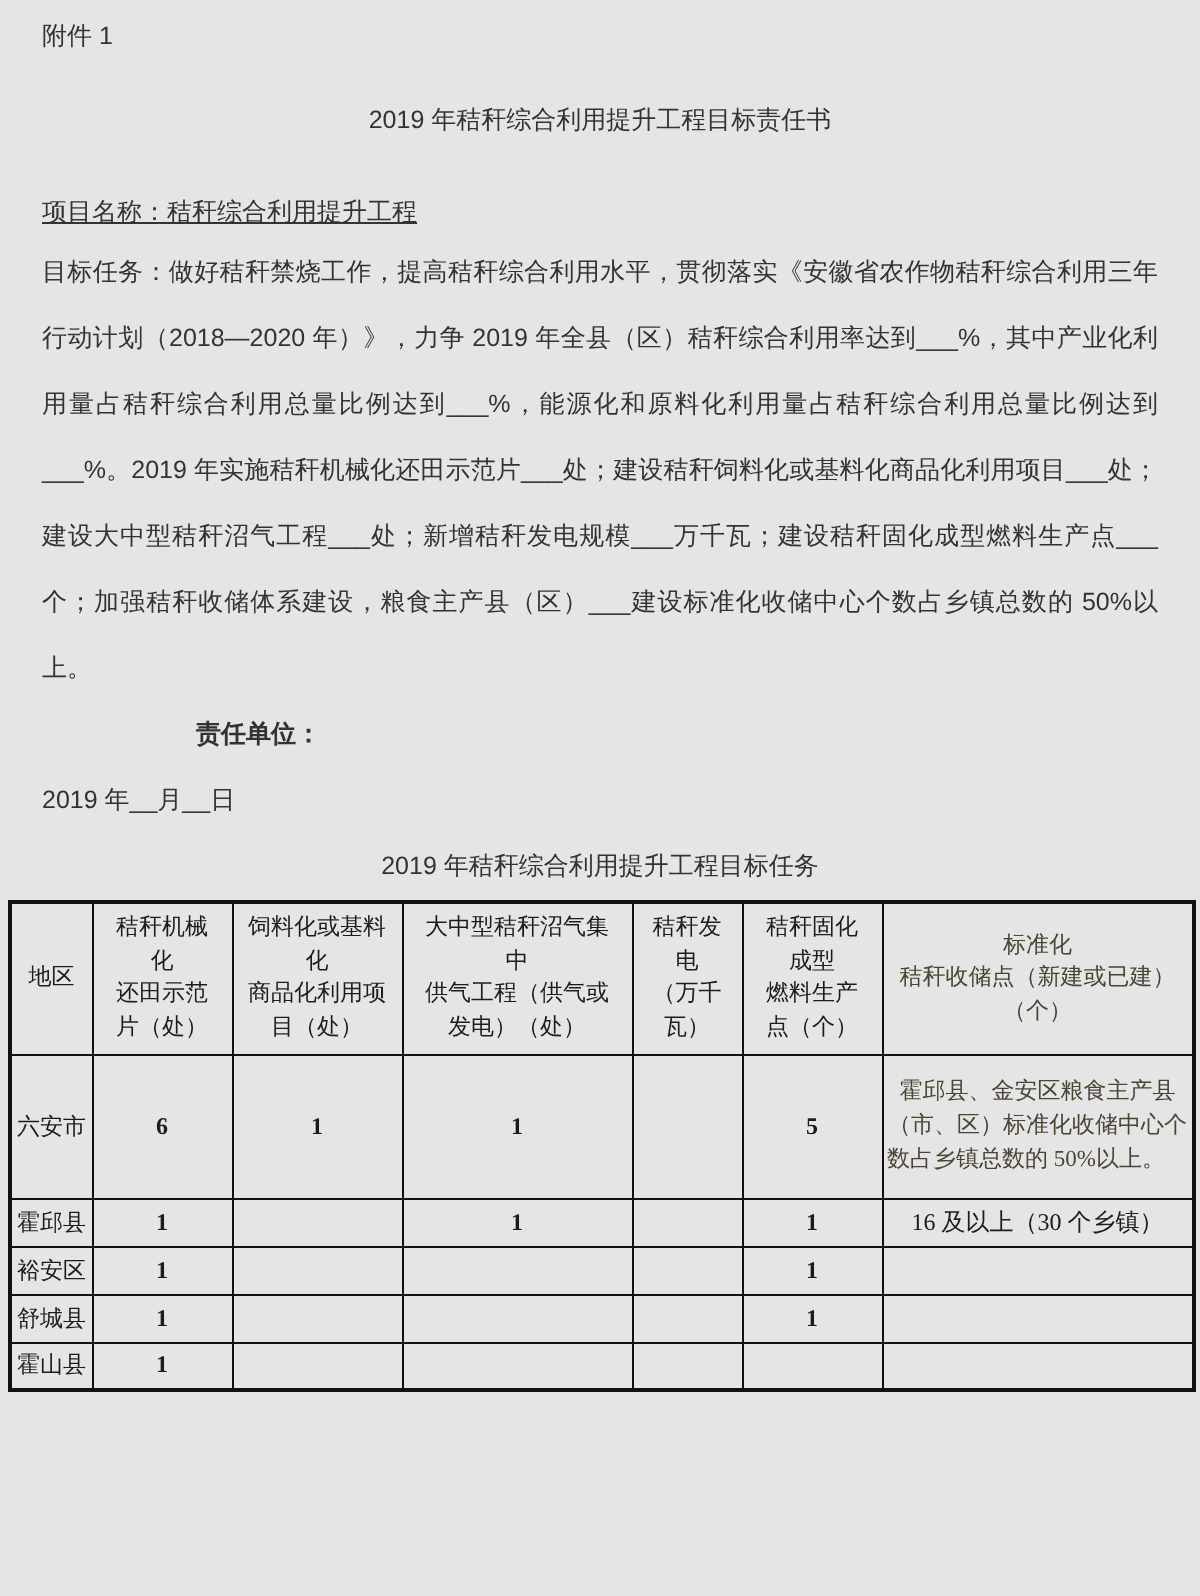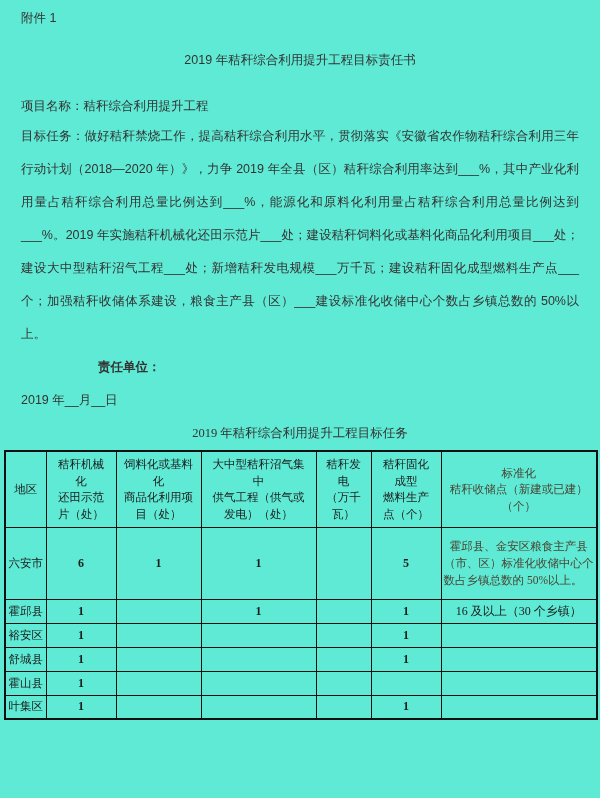--- a/index.html
+++ b/index.html
@@ -1,38 +1,38 @@
 <!DOCTYPE html>
 <html><head>
 <meta charset="utf-8">
 <style>
   * { box-sizing: border-box; }
   html, body { margin: 0; padding: 0; background: #ffffff; }
   .page {
     position: relative;
     width: 600px;
     height: 798px;
-    background: #5eead4;
+    background: #e5e5e5;
     overflow: hidden;
     padding: 8px 21px 0 21px;
     color: #333333;
     font-family: "Liberation Sans", sans-serif;
     font-size: 12.5px;
   }
   .attachment-label { margin: 0; line-height: 20px; }
   .doc-title { margin: 22px 0 0 0; line-height: 20px; text-align: center; }
-  .project-line { margin: 26px 0 0 0; line-height: 20px; }
+  .project-line { margin: 26px 0 0 0; line-height: 20px; text-decoration: underline; }
   .task-para {
     margin: 4px 0 0 0;
     line-height: 33px;
     text-align: justify;
   }
   .rhythm-line { margin: 0; line-height: 33px; }
   .indented { padding-left: 77px; font-weight: bold; }
-  .table-title { margin: 0; line-height: 33px; text-align: center; font-family: Liberation Serif, serif; }
+  .table-title { margin: 0; line-height: 33px; text-align: center; }
 
   table.task-table {
     border-collapse: collapse;
     table-layout: fixed;
     width: 592px;
     margin-left: -17px;
     border: 2px solid #111111;
     font-family: "Liberation Serif", serif;
     font-size: 11.5px;
     color: #1c1c1c;
@@ -165,25 +165,16 @@
       </tr>
       <tr class="row-small">
         <td>霍山县</td>
         <td class="value-cell">1</td>
         <td class="value-cell"></td>
         <td class="value-cell"></td>
         <td class="value-cell"></td>
         <td class="value-cell"></td>
         <td class="note-cell-small"></td>
       </tr>
-      <tr class="row-small">
-        <td>叶集区</td>
-        <td class="value-cell">1</td>
-        <td class="value-cell"></td>
-        <td class="value-cell"></td>
-        <td class="value-cell"></td>
-        <td class="value-cell">1</td>
-        <td class="note-cell-small"></td>
-      </tr>
     </tbody>
   </table>
 
 </div>
 
 </body></html>

